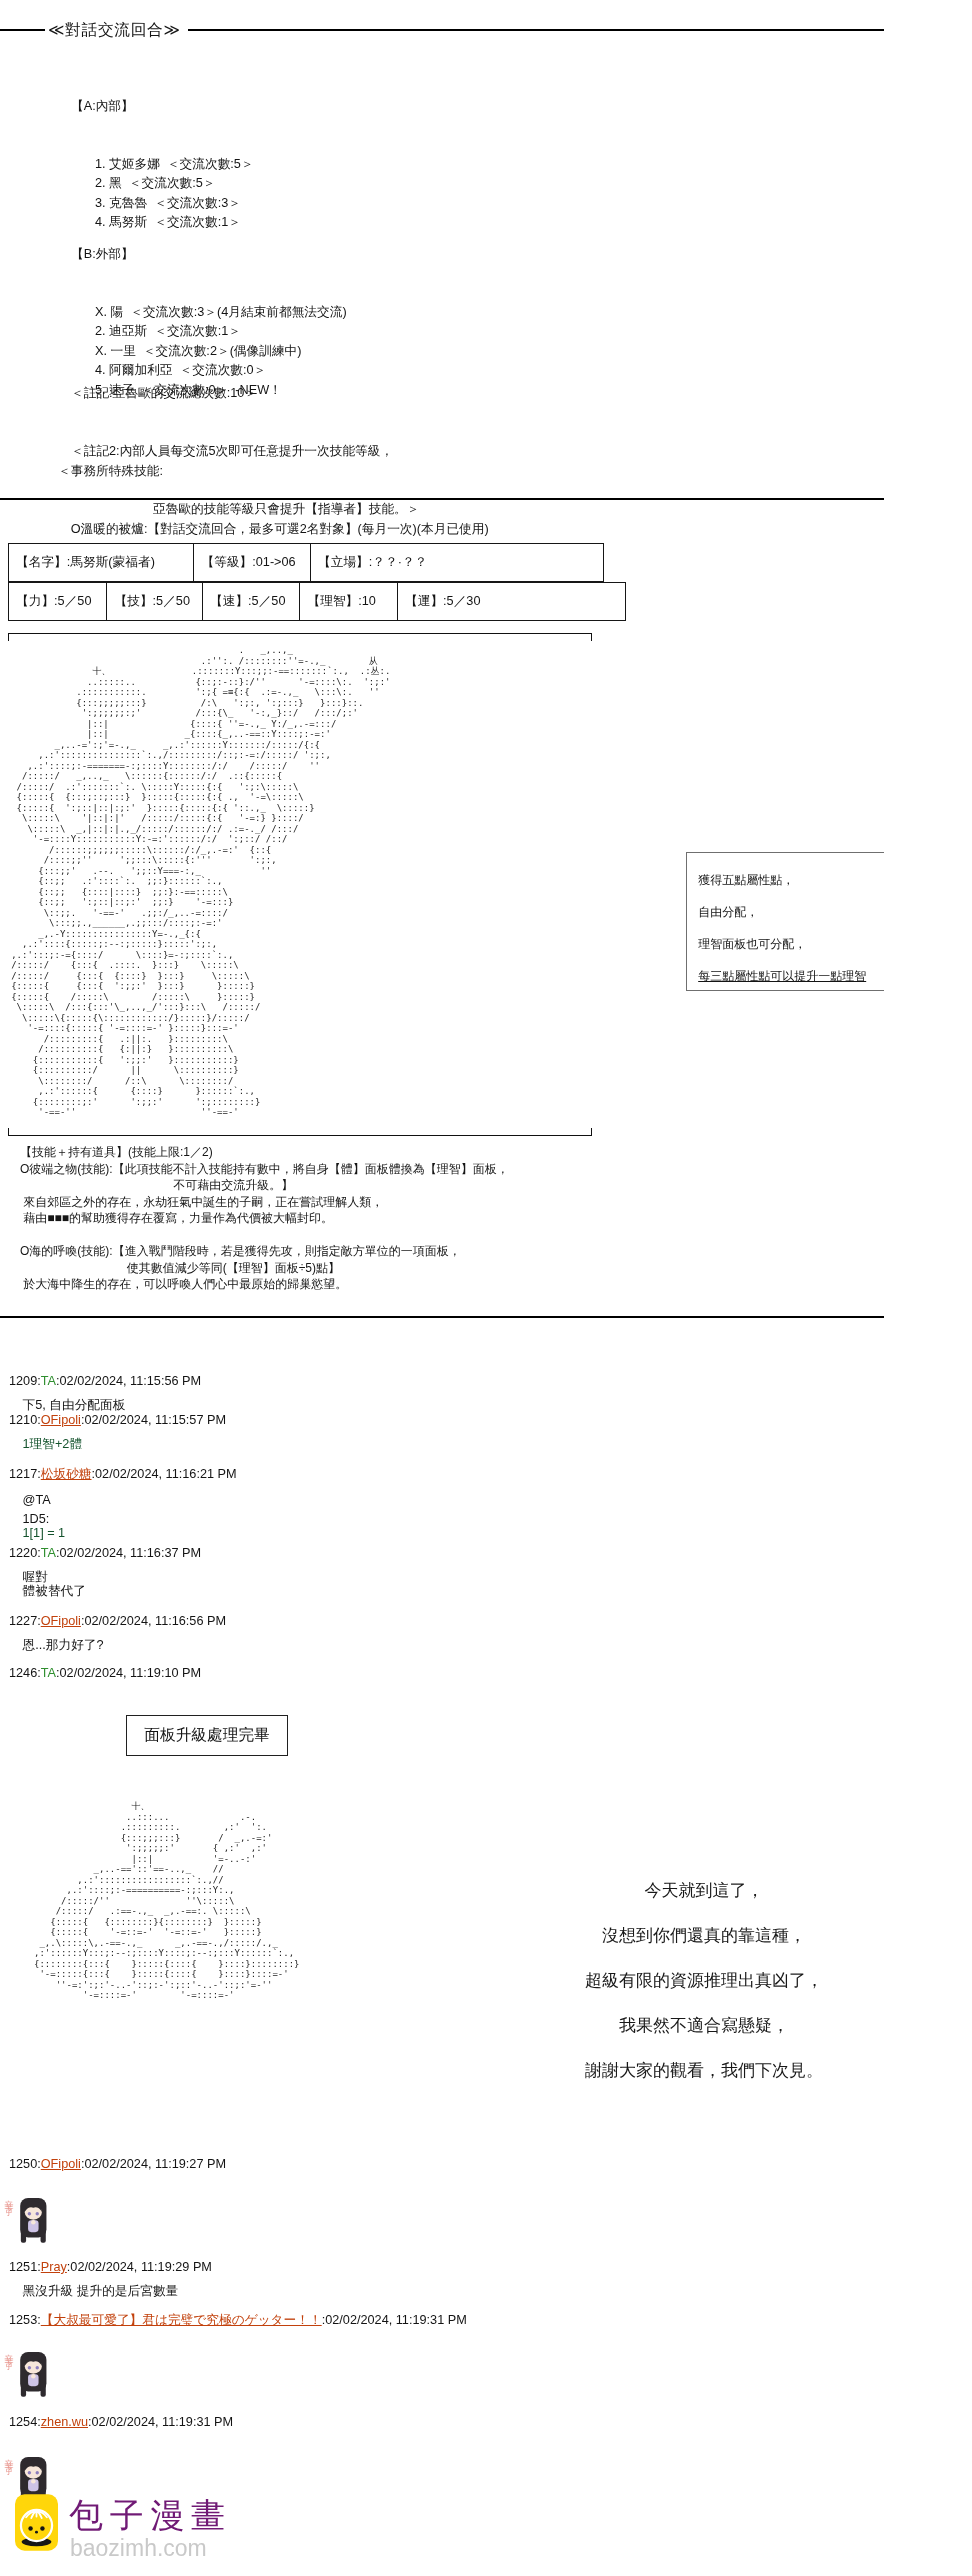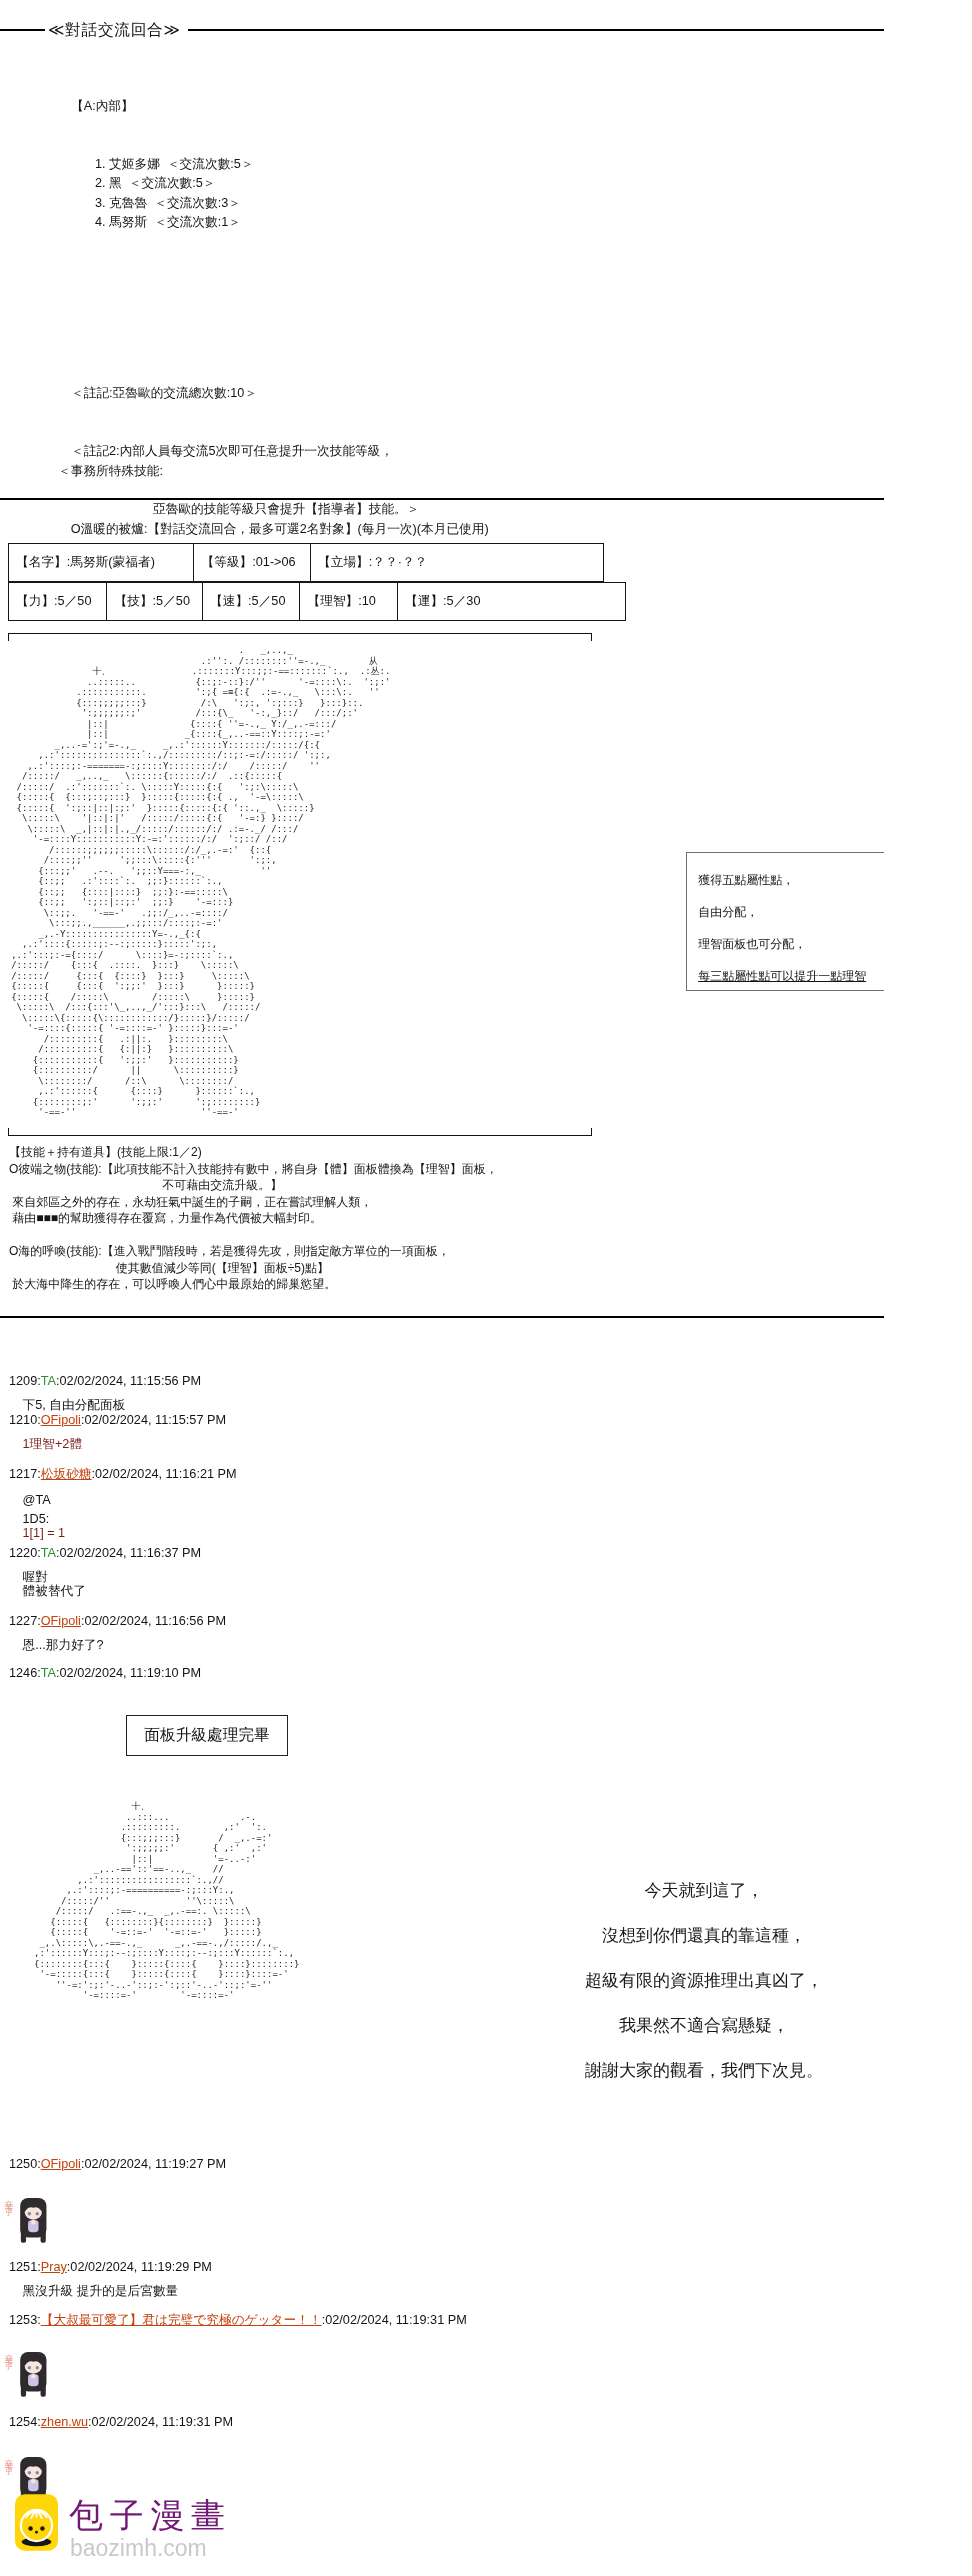--- a/index.html
+++ b/index.html
@@ -21,21 +21,21 @@
   .rbox{position:absolute;border:0.7px solid #6f6f6f;box-sizing:border-box;
         padding:10.5px 11.2px;font-size:12px;background:#fff;}
   .rbox .rl{line-height:32px;white-space:pre;}
   .rbox .ul{text-decoration:underline;}
   pre.skills{position:absolute;margin:0;font-family:inherit;font-size:12px;line-height:16.5px;white-space:pre;color:#161616;}
   .post{position:absolute;font-size:12.7px;white-space:nowrap;}
   .post .hdr{white-space:nowrap;}
   .pname-link{color:#c2410c;text-decoration:underline;cursor:pointer;}
   .pname-ta{color:#2f8e2f;}
   .post .body{margin:9.7px 0 0 13.5px;line-height:14px;}
-  .red{color:#7f1d1d;}
+  .red{color:#14532d;}
   .pbox{position:absolute;border:1.5px solid #202020;font-size:15.7px;display:flex;
         align-items:center;justify-content:center;white-space:nowrap;}
   .farewell{position:absolute;font-size:17px;line-height:45px;white-space:pre;color:#181818;text-align:center;}
   .sticker{position:absolute;width:48px;height:60px;}
   .sticker svg{position:absolute;left:6px;top:0;}
   .sticker .stxt{position:absolute;left:0;top:3px;writing-mode:vertical-rl;
                  font-size:9px;color:#e8968f;letter-spacing:4.5px;line-height:7.5px;}
   .wm-icon{position:absolute;z-index:5;}
   .wm-name{position:absolute;font-size:34px;color:#701a75;letter-spacing:6.7px;white-space:nowrap;}
   .wm-url{position:absolute;font-size:23px;color:#c9c9c9;white-space:nowrap;}
@@ -66,20 +66,28 @@
   <div class="hr" style="left:188px;top:29px;width:784px"></div>
 
   <div class="tblock" style="left:71px;top:58px">
     <div>【A:內部】</div>
     <div class="ind">1. 艾姬多娜  ＜交流次數:5＞
 2. 黑  ＜交流次數:5＞
 3. 克魯魯  ＜交流次數:3＞
 4. 馬努斯  ＜交流次數:1＞</div>
   </div>
 
+  <div class="tblock" style="left:71px;top:206px">
+    <div>【B:外部】</div>
+    <div class="ind">X. 陽  ＜交流次數:3＞(4月結束前都無法交流)
+2. 迪亞斯  ＜交流次數:1＞
+X. 一里  ＜交流次數:2＞(偶像訓練中)
+4. 阿爾加利亞  ＜交流次數:0＞
+5. 速子  ＜交流次數:0＞  -NEW！</div>
+  </div>
 
   <div class="tblock" style="left:71px;top:345px">
     <div>＜註記:亞魯歐的交流總次數:10＞</div>
     <div>＜註記2:內部人員每交流5次即可任意提升一次技能等級，</div>
     <div class="ind2">亞魯歐的技能等級只會提升【指導者】技能。＞</div>
   </div>
 
   <div class="tblock" style="left:58px;top:423px">
     <div>＜事務所特殊技能:</div>
     <div class="ind3">O溫暖的被爐:【對話交流回合，最多可選2名對象】(每月一次)(本月已使用)</div>
@@ -156,21 +164,21 @@
      '-==-''                       ''-==-'</pre>
   <div class="bracket-bottom" style="left:7.5px;top:1128px;width:582px"></div>
 
   <div class="rbox" style="left:686px;top:852px;width:235px;height:139px">
     <div class="rl">獲得五點屬性點，
 自由分配，
 理智面板也可分配，</div>
     <div class="rl ul">每三點屬性點可以提升一點理智</div>
   </div>
 
-  <pre class="skills" style="left:9px;top:1144px">【技能＋持有道具】(技能上限:1／2)
+  <pre class="skills" style="left:20px;top:1144px">【技能＋持有道具】(技能上限:1／2)
 O彼端之物(技能):【此項技能不計入技能持有數中，將自身【體】面板體換為【理智】面板，
                                               不可藉由交流升級。】
  來自郊區之外的存在，永劫狂氣中誕生的子嗣，正在嘗試理解人類，
  藉由■■■的幫助獲得存在覆寫，力量作為代價被大幅封印。
 
 O海的呼喚(技能):【進入戰鬥階段時，若是獲得先攻，則指定敵方單位的一項面板，
                                 使其數值減少等同(【理智】面板÷5)點】
  於大海中降生的存在，可以呼喚人們心中最原始的歸巢慾望。</pre>
 
   <div class="hr" style="left:0;top:1316px;width:972px"></div>

